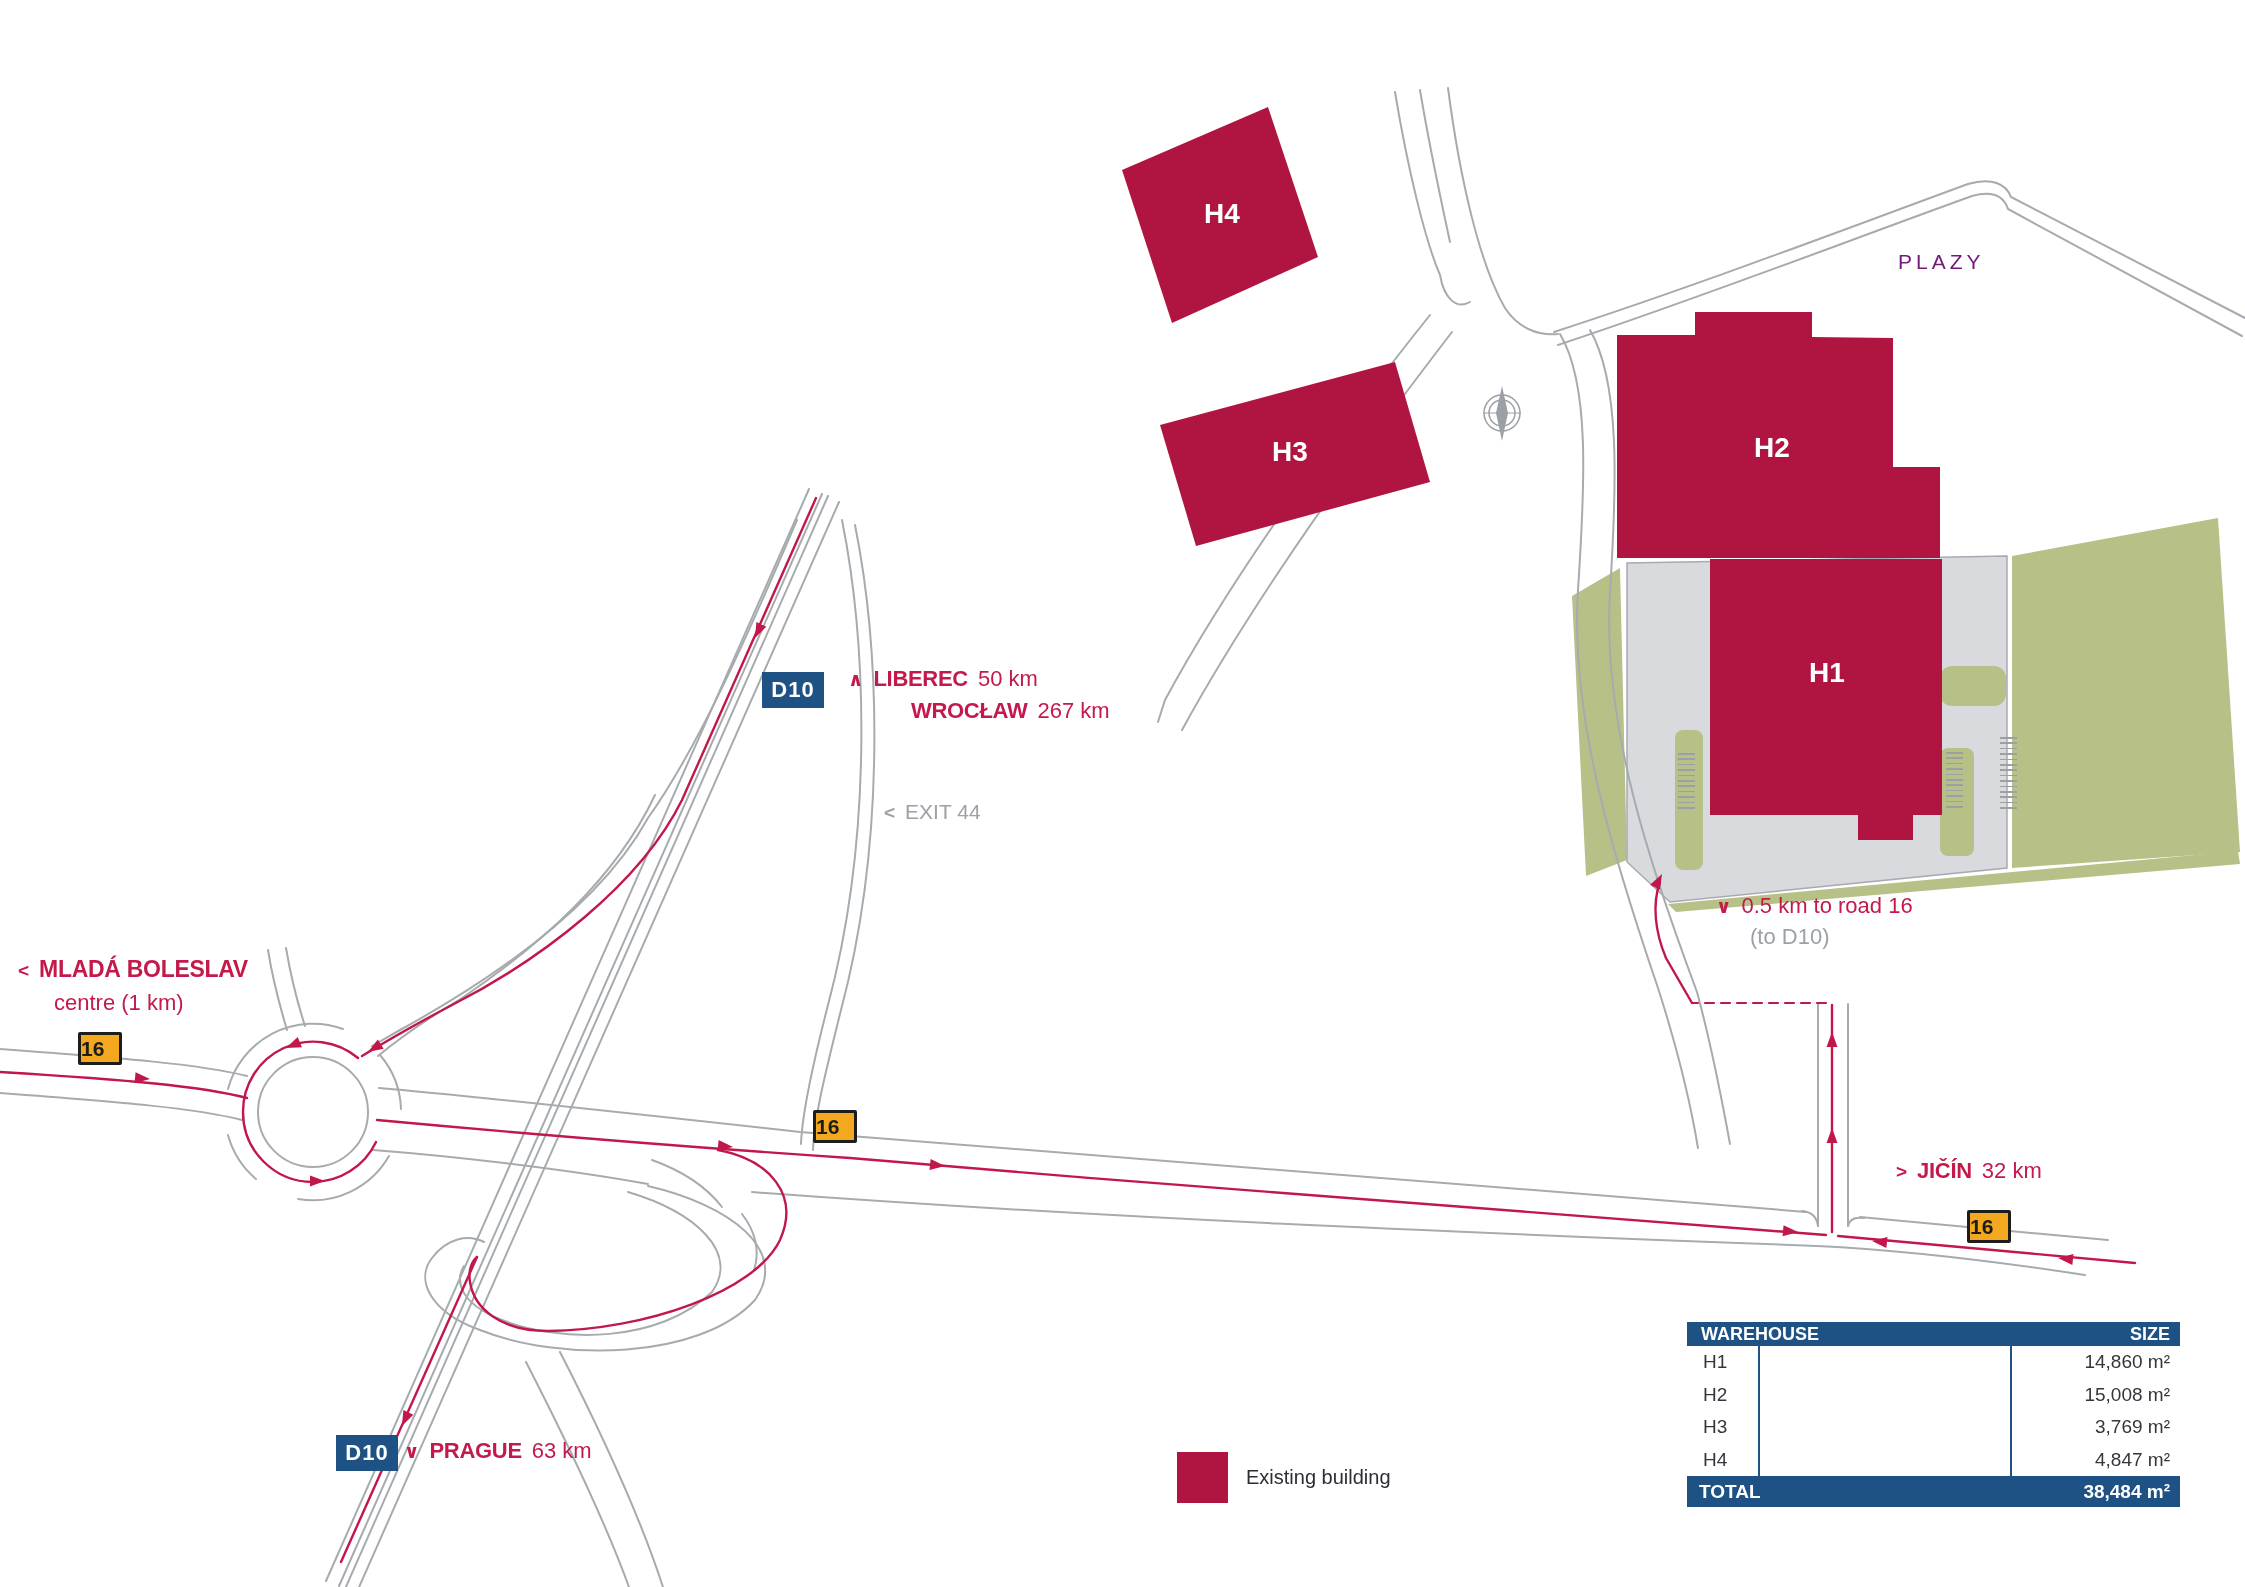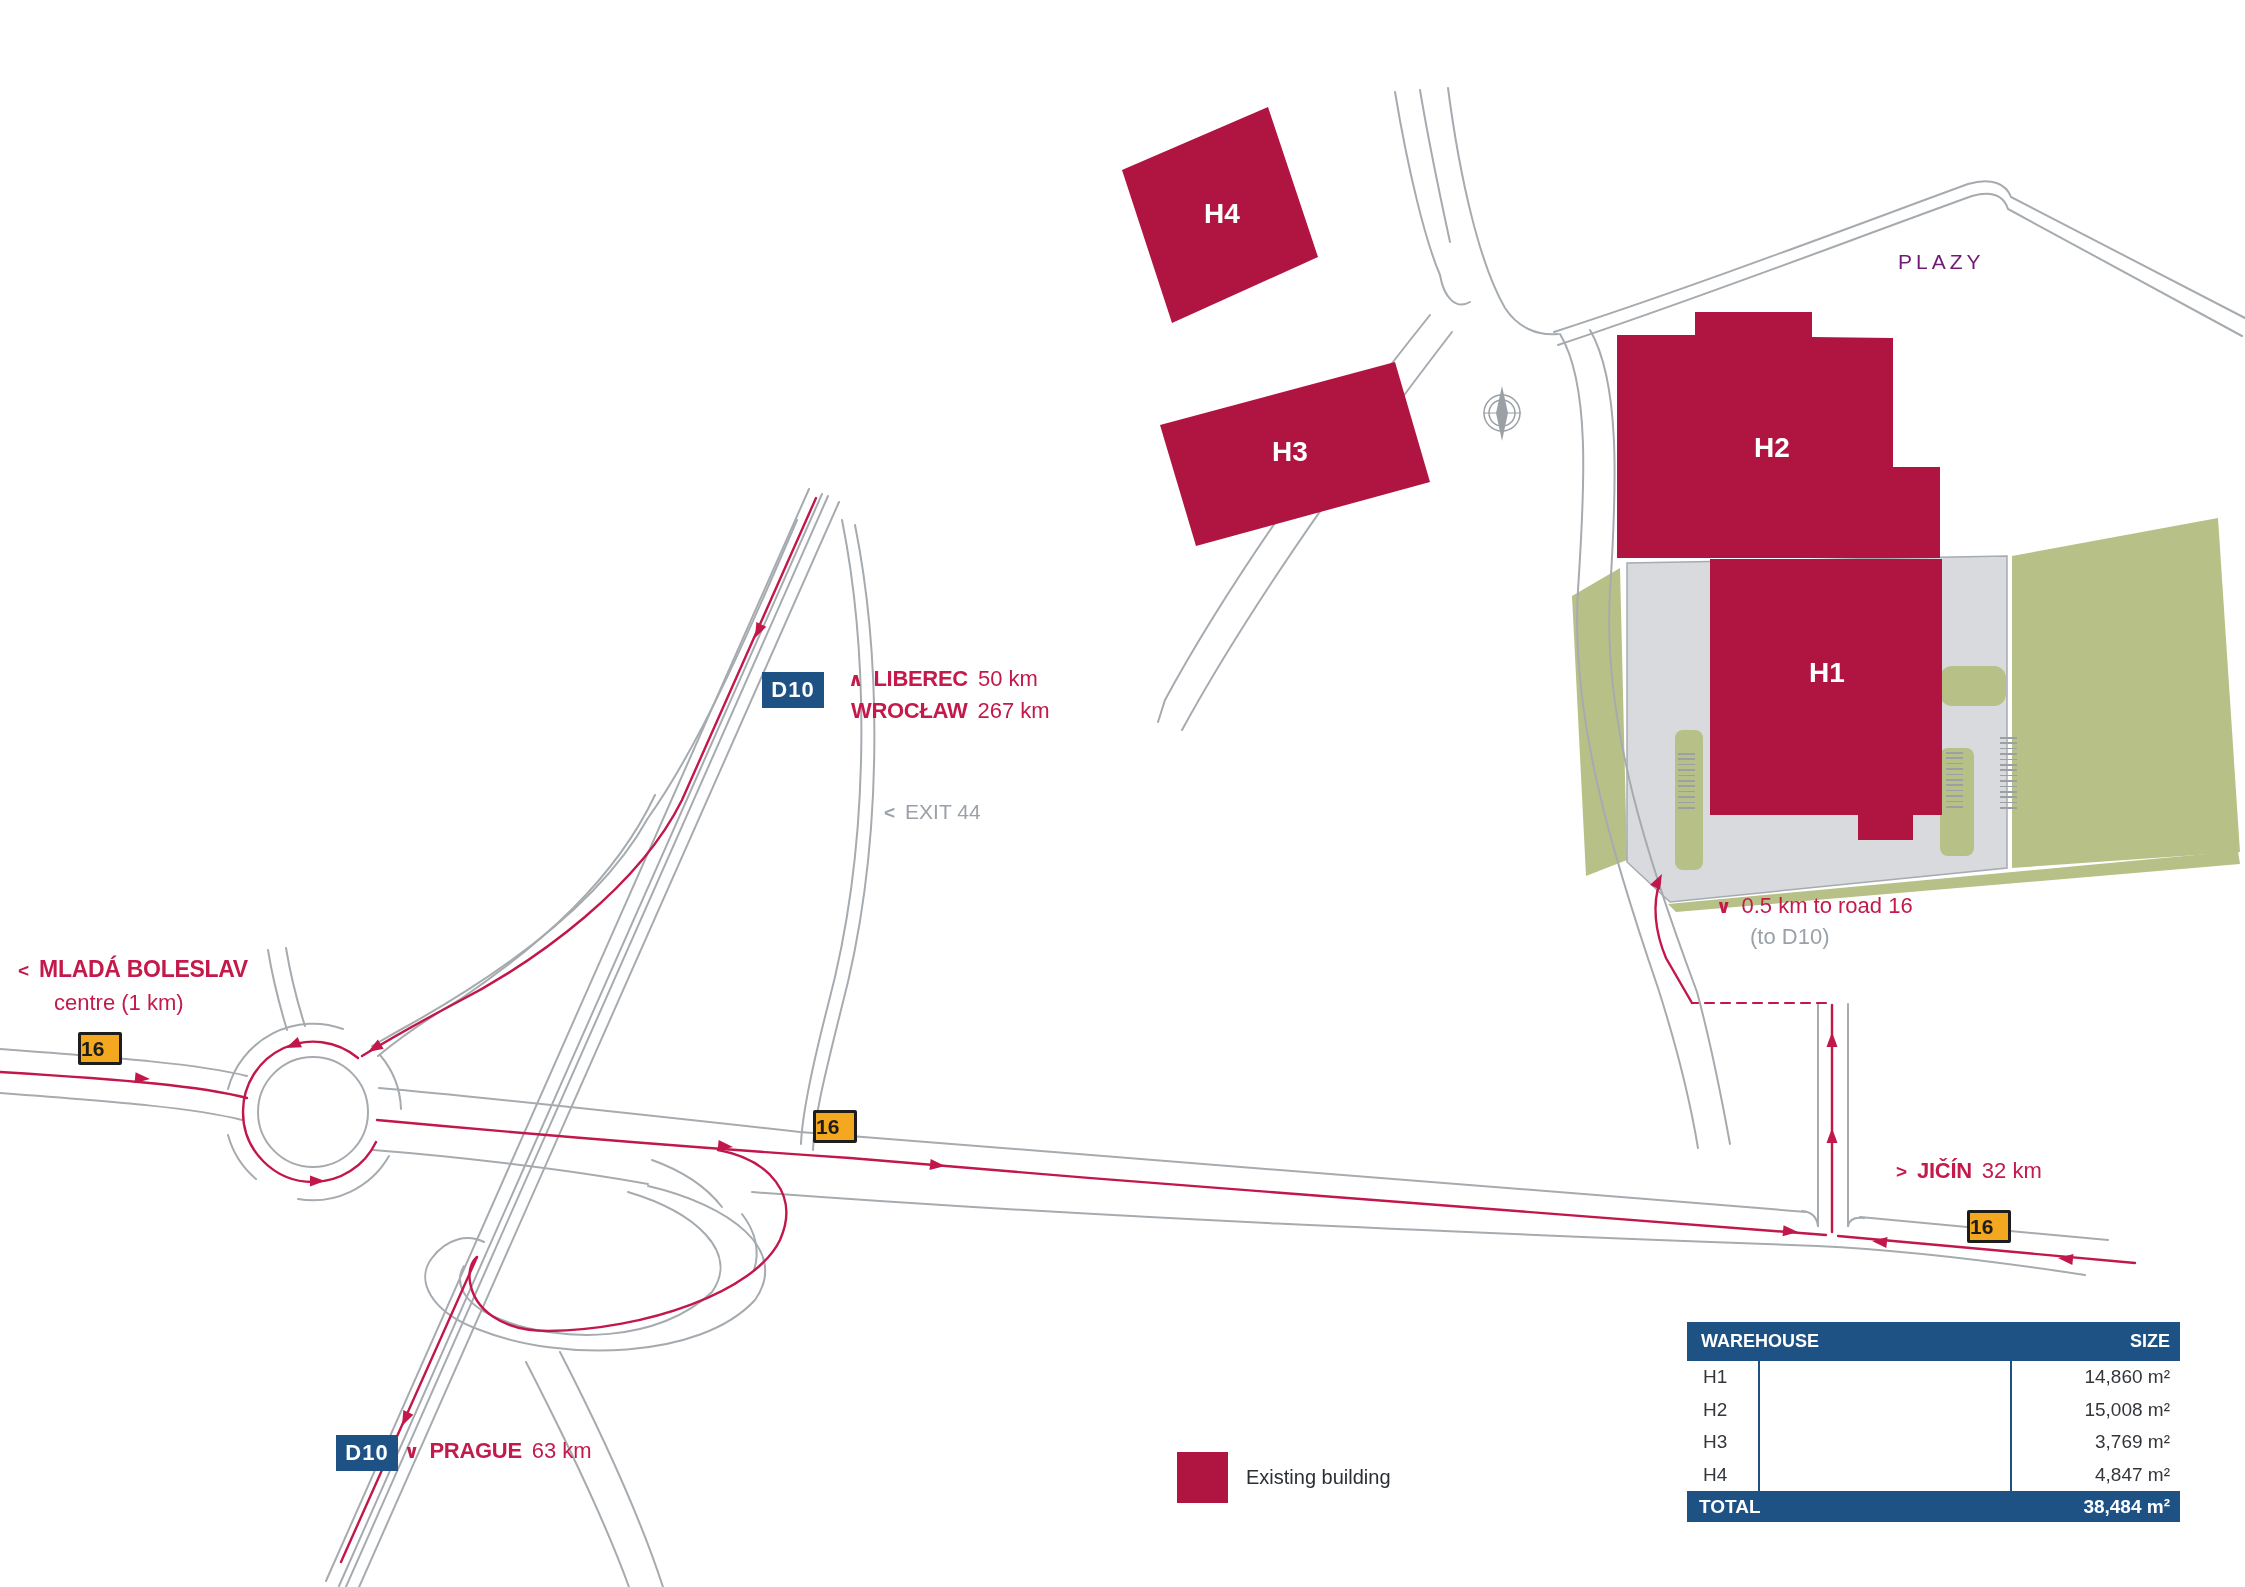--- a/index.html
+++ b/index.html
@@ -18,21 +18,21 @@
            box-sizing:border-box;color:#1d1d1b;font-weight:bold;font-size:21px;
            display:flex;align-items:center;justify-content:flex-start;border-radius:2px;}
   .badgeD10{position:absolute;width:62px;height:36px;background:#1e5285;color:#fff;font-weight:bold;
             font-size:22px;display:flex;align-items:center;justify-content:center;letter-spacing:1px;}
   .bldg-lbl{position:absolute;transform:translate(-50%,-50%);color:#fff;font-weight:bold;font-size:28px;}
   .comb{position:absolute;background:repeating-linear-gradient(to bottom,#9ba0a5 0 1.6px,transparent 1.6px 5.4px);}
   
   .wh-table{position:absolute;left:1687px;top:1322px;width:493px;}
   .wh-head,.wh-total{background:#1e5285;color:#fff;font-weight:bold;display:flex;
                      justify-content:space-between;align-items:center;padding:0 10px 0 14px;box-sizing:border-box;}
-  .wh-head{height:39px;font-size:18px;}
+  .wh-head{height:24px;font-size:18px;}
   .wh-total{height:31px;font-size:19px;padding-left:12px;}
   .wh-body{position:relative;background:#ffffff;}
   .wh-row{display:flex;justify-content:space-between;align-items:center;height:32.5px;
           padding:0 10px 0 16px;font-size:19px;color:#33373c;}
   .wh-div{position:absolute;top:0;bottom:0;width:2px;background:#1e5285;}
   .legend{position:absolute;left:1177px;top:1452px;display:flex;align-items:center;gap:18px;}
   .legend-sq{width:51px;height:51px;background:#b01441;}
   .legend-txt{font-size:20px;color:#2b2e33;}
 </style>
 </head>
@@ -175,21 +175,21 @@
     </div>
   <div class="badge16" style="left:1967px;top:1210px;">
       <span>16</span>
     </div>
 
   <div class="lbl" style="left:848px;top:666px;">
     <span class="chev">∧</span>
     <span class="rname">LIBEREC</span>
     <span class="rdist">50 km</span>
   </div>
-  <div class="lbl" style="left:851px;top:698px;">
+  <div class="lbl" style="left:911px;top:698px;">
     <span class="rname">WROCŁAW</span>
     <span class="rdist">267 km</span>
   </div>
   <div class="lbl" style="left:884px;top:800px;">
     <span class="chev gray">&lt;</span>
     <span class="gtext">EXIT 44</span>
   </div>
   <div class="lbl" style="left:18px;top:956px;">
     <span class="chev">&lt;</span>
     <span class="rname" style="font-size:23px;">MLADÁ BOLESLAV</span>

